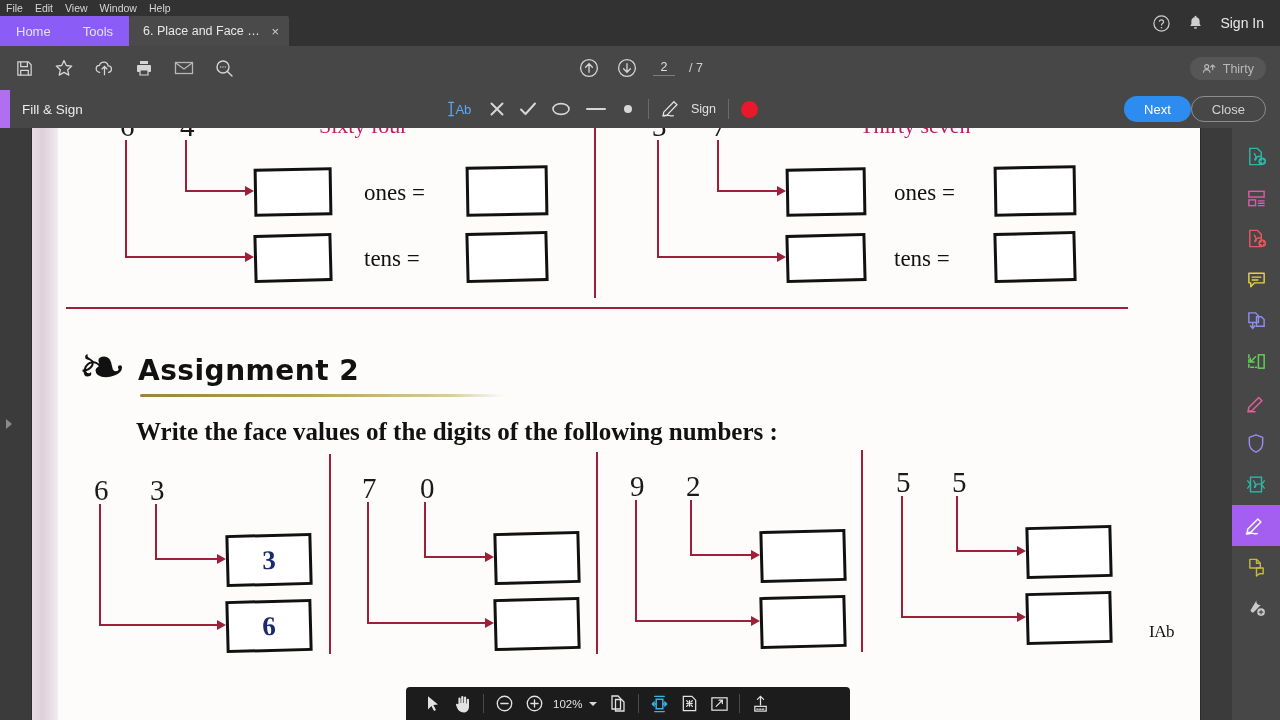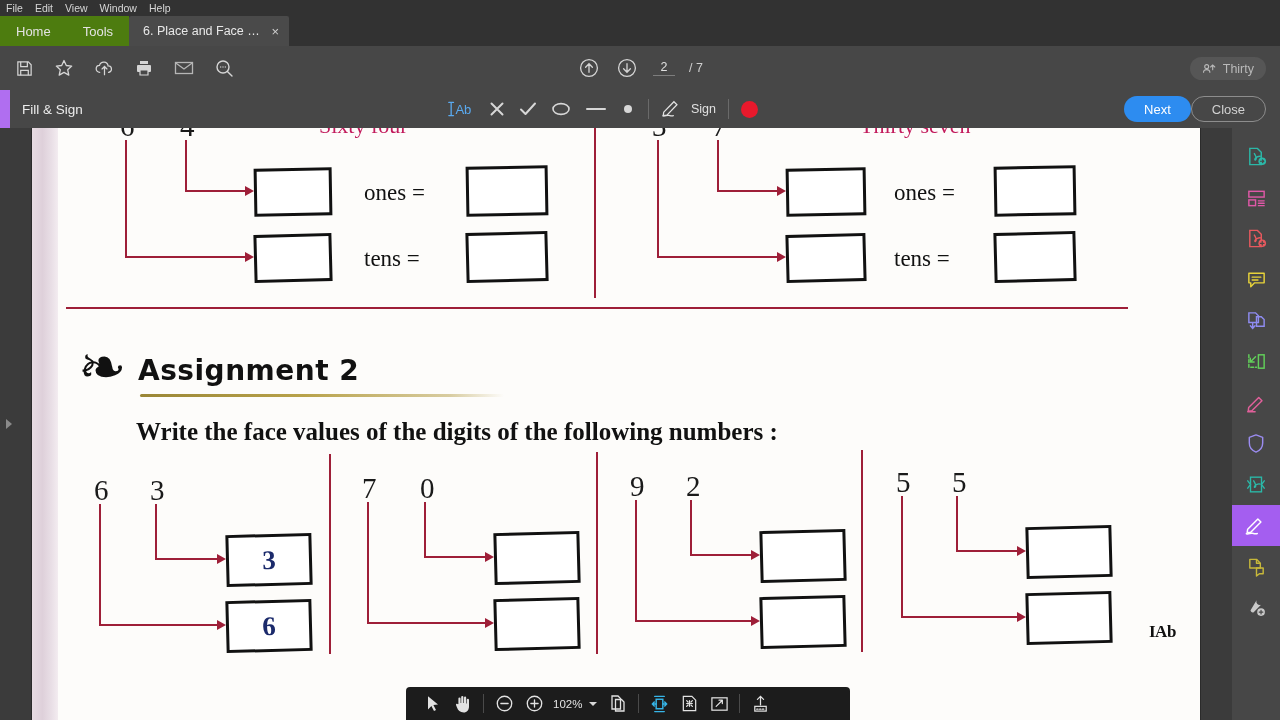--- a/index.html
+++ b/index.html
@@ -20,21 +20,21 @@
   }
   .menubar .mi { color: #d6d6d6; font-size: 10.5px; line-height: 16px; cursor: default; }
 
   
   .tabstrip {
     position: absolute; top: 16px; left: 0; width: 1280px; height: 30px;
     background: #323232; display: flex; align-items: flex-end;
   }
   .navbtn {
     height: 30px; display: flex; align-items: center; padding: 0 16px;
-    color: #e3e3e3; font-size: 13px; background: #4d7c0f;
+    color: #e3e3e3; font-size: 13px; background: #8b5cf6;
   }
   .doctab {
     height: 30px; display: flex; align-items: center; gap: 10px;
     padding: 0 10px 0 14px; background: #4a4a4a; color: #e8e8e8;
     font-size: 12.5px; max-width: 160px; border-top-left-radius: 2px;
     border-top-right-radius: 2px;
   }
   .doctab .tabname { white-space: nowrap; overflow: hidden; text-overflow: ellipsis; }
   .doctab .tabclose { color: #cfcfcf; font-size: 13px; line-height: 1; }
   .topright {
@@ -215,20 +215,36 @@
 
   <div class="tabstrip">
     <div class="navbtn">Home</div>
     <div class="navbtn">Tools</div>
     <div class="doctab">
       <span class="tabname">6. Place and Face V...</span>
       <span class="tabclose">×</span>
     </div>
   </div>
 
+  <div class="topright">
+    <span class="ic">
+      <svg width="19" height="19" viewBox="0 0 20 20" fill="none" stroke="#cfcfcf" stroke-width="1.3">
+        <circle cx="10" cy="10" r="8"></circle>
+        <path d="M7.8 7.6a2.3 2.3 0 0 1 4.4.8c0 1.5-2.2 1.7-2.2 3.1" stroke-linecap="round"></path>
+        <circle cx="10" cy="14.4" r=".8" fill="#cfcfcf" stroke="none"></circle>
+      </svg>
+    </span>
+    <span class="ic">
+      <svg width="17" height="18" viewBox="0 0 18 20" fill="#cfcfcf">
+        <path d="M9 2a1.1 1.1 0 0 1 1.1 1.1v.5a4.6 4.6 0 0 1 3.5 4.5v3l1.3 2.2H3.1L4.4 11V8.1a4.6 4.6 0 0 1 3.5-4.5v-.5A1.1 1.1 0 0 1 9 2z"></path>
+        <path d="M7.2 14.6a1.8 1.8 0 0 0 3.6 0z"></path>
+      </svg>
+    </span>
+    <span class="signin">Sign In</span>
+  </div>
 
   <div class="maintool">
     <div class="tgroup">
       <span class="tbico">
         <svg width="19" height="19" viewBox="0 0 20 20" fill="none" stroke="#d5d5d5" stroke-width="1.3">
           <path d="M3 3h11l3 3v11H3z"></path>
             <path d="M6 3v5h7V3"></path>
             <path d="M6 17v-5h8v5"></path>
         </svg>
       </span>
@@ -447,21 +463,21 @@
         <span class="docnum" style="left:920px;top:344px;">5</span>
         <div class="redline" style="left:869px;top:374px;width:2px;height:122px;"></div>
         <div class="redline" style="left:869px;top:494px;width:118px;height:2px;"></div>
         <span class="arrowhead" style="left:985px;top:490px;"></span>
         <div class="redline" style="left:924px;top:374px;width:2px;height:56px;"></div>
         <div class="redline" style="left:924px;top:428px;width:63px;height:2px;"></div>
         <span class="arrowhead" style="left:985px;top:424px;"></span>
         <div class="qbox" style="left:994px;top:404px;width:86px;height:52px;transform:rotate(-1.5deg);"></div>
         <div class="qbox" style="left:994px;top:470px;width:86px;height:52px;transform:rotate(-1.5deg);"></div>
 
-        <span class="textcursor" style="left:1117px;top:500px;font-weight:bold;">IAb</span>
+        <span class="textcursor" style="left:1117px;top:500px;">IAb</span>
       </div>
     </div>
 
     <div class="vscroll">
       <span class="uparrow"></span>
       <div class="vthumb"></div>
     </div>
   </div>
 
   <div class="rightbar">

